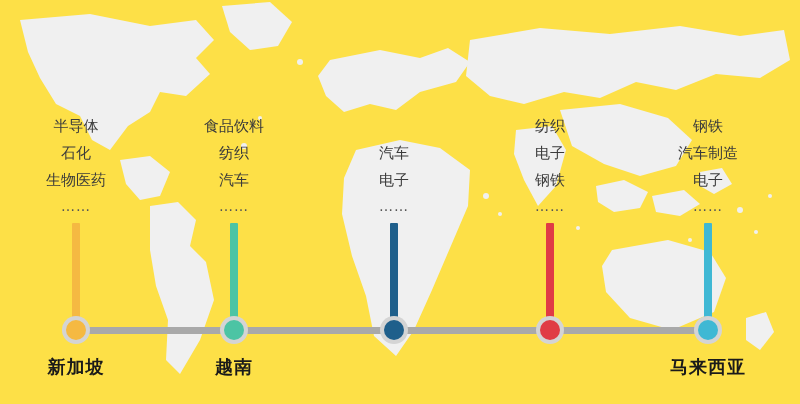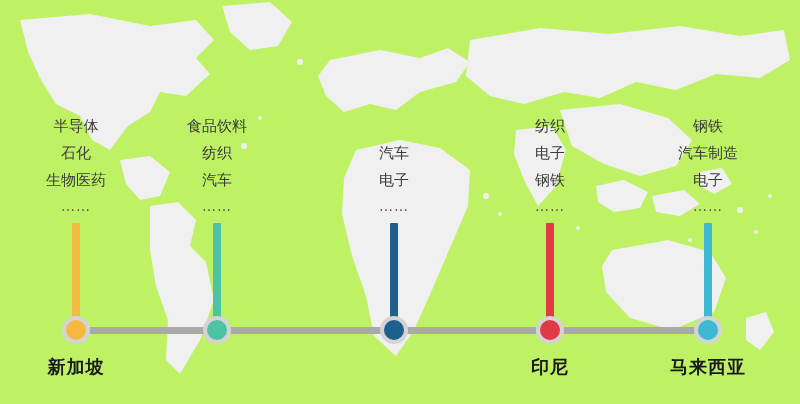--- a/index.html
+++ b/index.html
@@ -5,21 +5,21 @@
   html, body {
     margin: 0;
     padding: 0;
     background: #ffffff;
   }
   #stage {
     position: relative;
     width: 800px;
     height: 404px;
     overflow: hidden;
-    background: #bef264;
+    background: #fde047;
     font-family: "DejaVu Sans", "Liberation Sans", sans-serif;
   }
   
   #worldmap {
     position: absolute;
     left: 0; top: 0;
     width: 800px; height: 404px;
     pointer-events: none;
   }
   #worldmap svg { display: block; width: 800px; height: 404px; }
@@ -165,31 +165,32 @@
       <div class="tag">生物医药</div>
       <div class="tag dots">……</div>
     </div>
     <div class="stem" style="background:#f5b942"></div>
     <div class="dot-ring">
       <div class="dot" style="background:#f5b942"></div>
     </div>
     <div class="country">新加坡</div>
   </div>
 
-  <div class="col" style="left:217px">
+  <div class="col" style="left:234px">
     <div class="tags">
       <div class="tag">食品饮料</div>
       <div class="tag">纺织</div>
       <div class="tag">汽车</div>
       <div class="tag dots">……</div>
     </div>
     <div class="stem" style="background:#4cc4a4"></div>
     <div class="dot-ring">
       <div class="dot" style="background:#4cc4a4"></div>
     </div>
+    <div class="country">越南</div>
   </div>
 
   <div class="col" style="left:394px">
     <div class="tags">
       <div class="tag">汽车</div>
       <div class="tag">电子</div>
       <div class="tag dots">……</div>
     </div>
     <div class="stem" style="background:#1f5f8b"></div>
     <div class="dot-ring">
@@ -201,21 +202,20 @@
     <div class="tags">
       <div class="tag">纺织</div>
       <div class="tag">电子</div>
       <div class="tag">钢铁</div>
       <div class="tag dots">……</div>
     </div>
     <div class="stem" style="background:#e03b45"></div>
     <div class="dot-ring">
       <div class="dot" style="background:#e03b45"></div>
     </div>
-    <div class="country">印尼</div>
   </div>
 
   <div class="col" style="left:708px">
     <div class="tags">
       <div class="tag">钢铁</div>
       <div class="tag">汽车制造</div>
       <div class="tag">电子</div>
       <div class="tag dots">……</div>
     </div>
     <div class="stem" style="background:#3fb8d4"></div>

